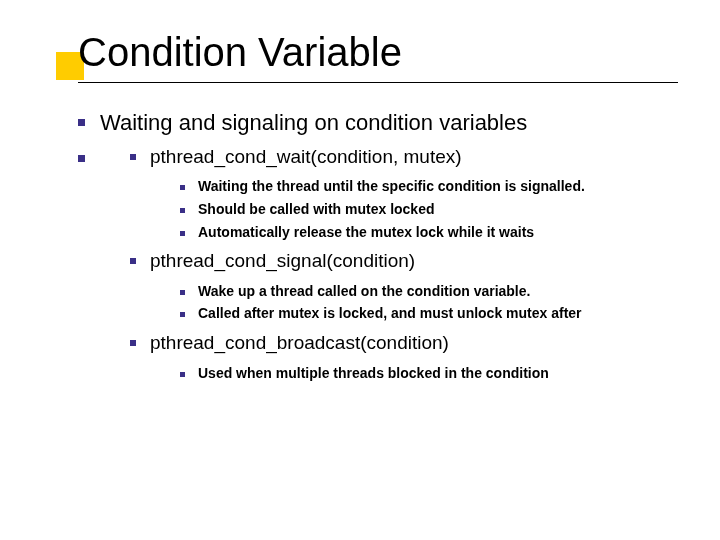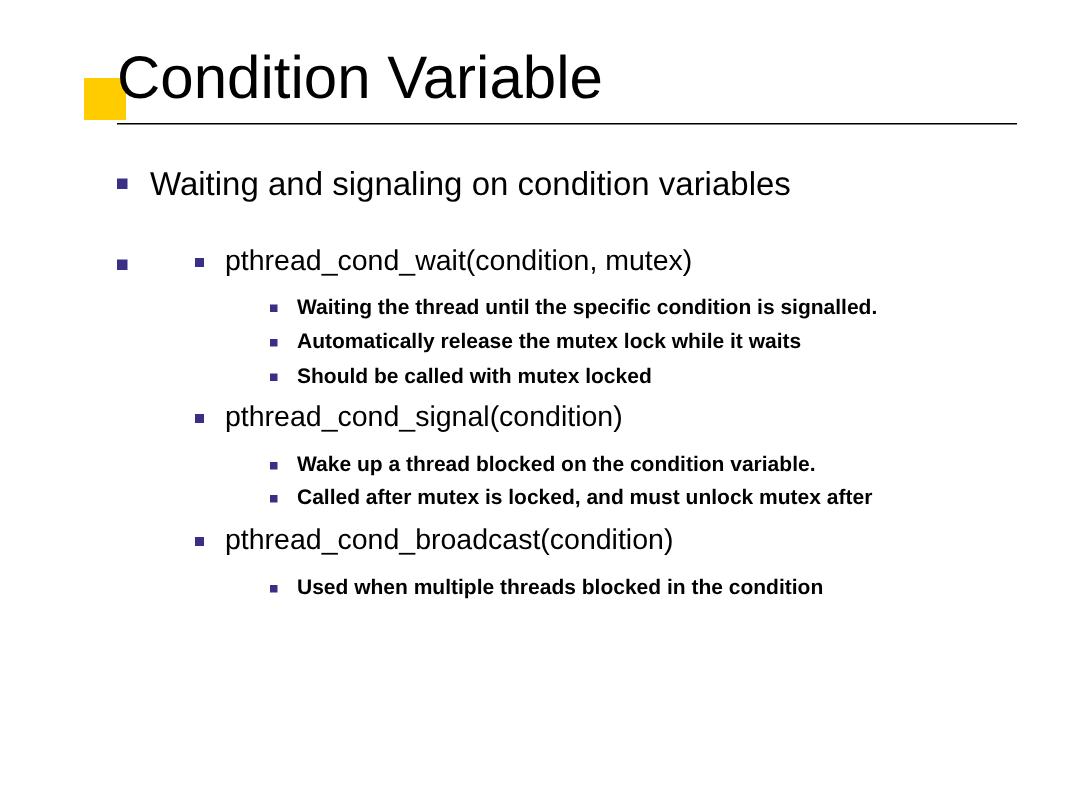--- a/index.html
+++ b/index.html
@@ -72,21 +72,21 @@
   }
   .lvl1 > li::before,
   .lvl2 > li::before,
   .lvl3 > li::before {
     content: "";
     position: absolute;
     background: #3a2f87;
   }
   .lvl1 > li      { font-size: 22px; }
   .lvl1 > li::before { width: 7px; height: 7px; left: 0; top: 11px; }
-  .lvl2           { margin-top: 24px; margin-left: 30px; }
+  .lvl2           { margin-top: 6px; margin-left: 30px; }
   .lvl2 > li      { font-size: 19px; padding-left: 20px; margin-bottom: 6px; }
   .lvl2 > li::before { width: 6px; height: 6px; left: 0; top: 10px; }
   .lvl3           { margin-top: 8px; margin-left: 30px; }
   .lvl3 > li      { font-size: 14px; padding-left: 18px; font-weight: bold; margin-bottom: 3px; line-height: 1.4; }
   .lvl3 > li::before { width: 5px; height: 5px; left: 0; top: 8px; }
 </style>
 </head>
 <body>
 
 <div class="slide">
@@ -102,28 +102,28 @@
       <li>
         <span>Waiting and signaling on condition variables</span>
       </li>
       <li>
 
         <ul class="lvl2">
           <li>
             <span>pthread_cond_wait(condition, mutex)</span>
             <ul class="lvl3">
               <li><span>Waiting the thread until the specific condition is signalled.</span></li>
+              <li><span>Should be called with mutex locked</span></li>
               <li><span>Automatically release the mutex lock while it waits</span></li>
-              <li><span>Should be called with mutex locked</span></li>
             </ul>
           </li>
           <li>
             <span>pthread_cond_signal(condition)</span>
             <ul class="lvl3">
-              <li><span>Wake up a thread blocked on the condition variable.</span></li>
+              <li><span>Wake up a thread called on the condition variable.</span></li>
               <li><span>Called after mutex is locked, and must unlock mutex after</span></li>
             </ul>
           </li>
           <li>
             <span>pthread_cond_broadcast(condition)</span>
             <ul class="lvl3">
               <li><span>Used when multiple threads blocked in the condition</span></li>
             </ul>
           </li>
         </ul>

